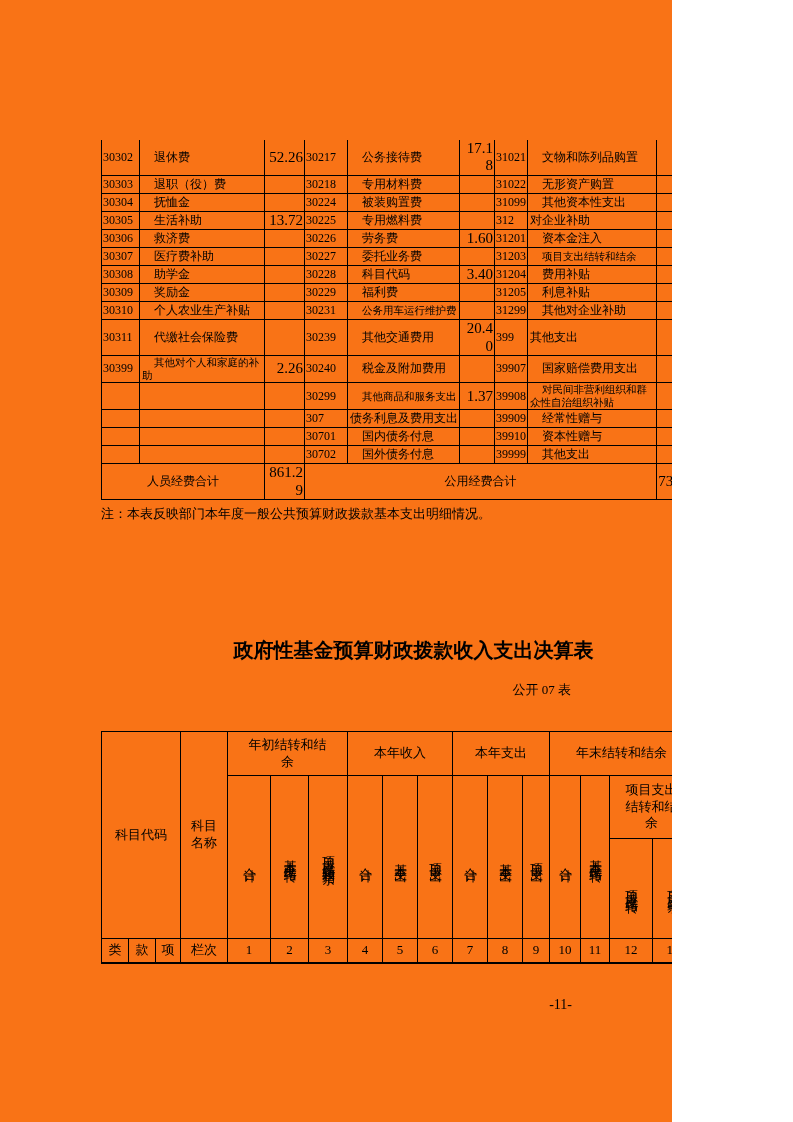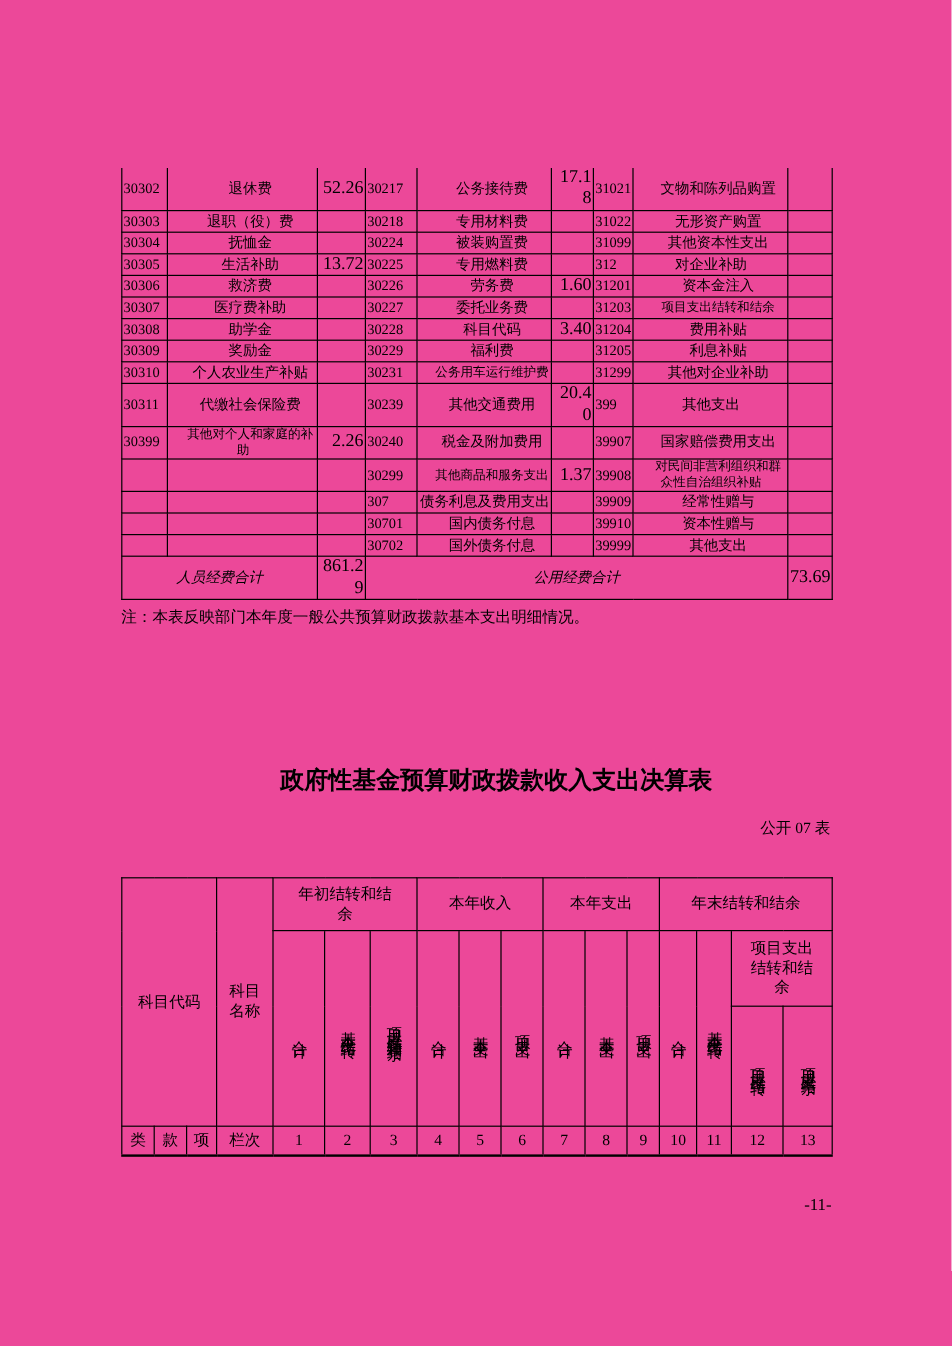--- a/index.html
+++ b/index.html
@@ -1,37 +1,37 @@
 <!DOCTYPE html>
 <html><head>
 <meta charset="utf-8">
 <style>
   * { box-sizing: border-box; margin: 0; padding: 0; }
   html, body { background: #ffffff; }
   .page {
     position: relative;
-    width: 793px; height: 1122px;
-    background: #ec4899;
+    width: 672px; height: 1122px;
+    background: #f97316;
     color: #000;
     font-family: "Liberation Serif", "DejaVu Serif", serif;
     overflow: hidden;
   }
 
   
   .basic-section { position: absolute; left: 101px; top: 140px; width: 592px; }
   table.basic { border-collapse: collapse; table-layout: fixed; width: 592px; }
   table.basic td { border: 1px solid #000; vertical-align: middle; overflow: hidden; }
   table.basic tr { height: 18px; }
   table.basic tbody:first-of-type tr:first-child td { border-top: none; }
   td.code  { font-size: 12px; text-align: left; padding: 0 1px; }
-  td.name  { font-size: 12px; text-align: center; padding: 0 1px 0 2px; line-height: 1.25; }
+  td.name  { font-size: 12px; text-align: left; padding: 0 1px 0 2px; line-height: 1.25; }
   td.name.indent { text-indent: 12px; }
   td.name.shrink { font-size: 10.5px; }
   td.value { font-size: 15px; text-align: right; padding: 0 1px; word-break: break-all; line-height: 1.15; }
-  td.tlabel { font-size: 12px; text-align: center; font-style: italic; }
+  td.tlabel { font-size: 12px; text-align: center; }
   .note { margin-top: 5px; font-size: 13px; }
 
   
   .title { position: absolute; top: 637px; left: 0; width: 793px; text-align: center;
            font-family: "Liberation Sans", "DejaVu Sans", sans-serif; font-weight: bold; font-size: 20px; padding-left: 34px; }
   .form-no { position: absolute; top: 681px; right: 101px; font-size: 13px; }
   .dept-row { position: absolute; top: 708px; left: 101px; width: 592px;
               display: flex; justify-content: space-between; font-size: 13px; }
 
   

